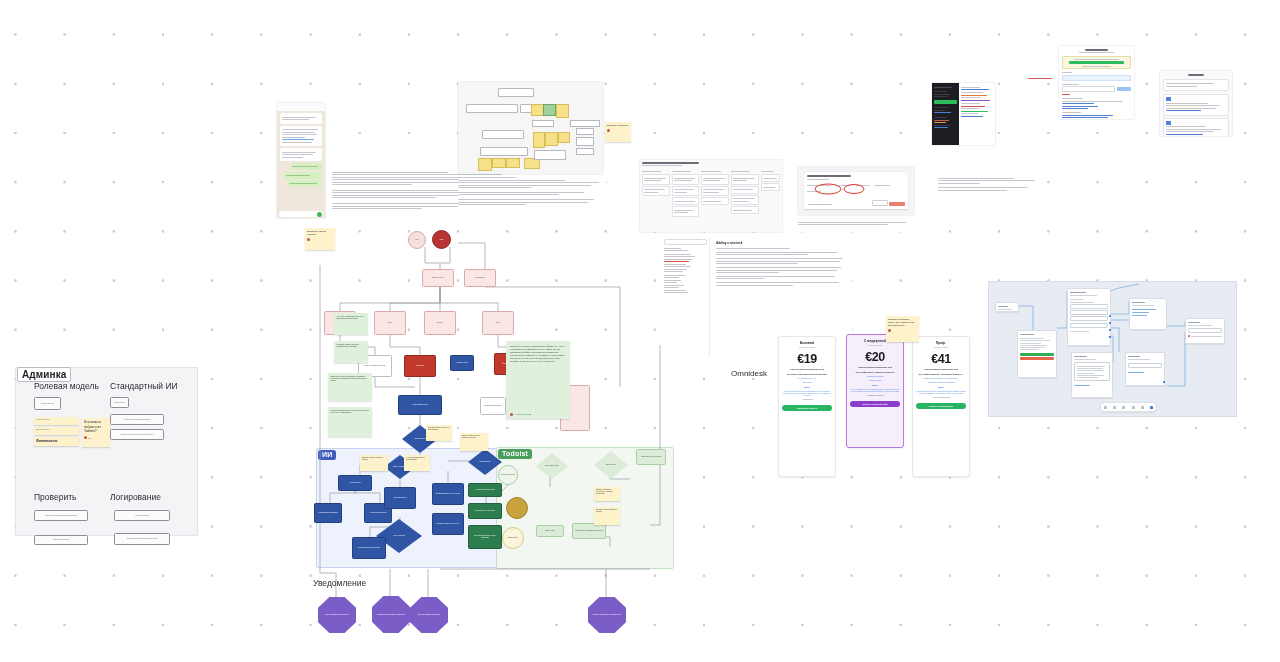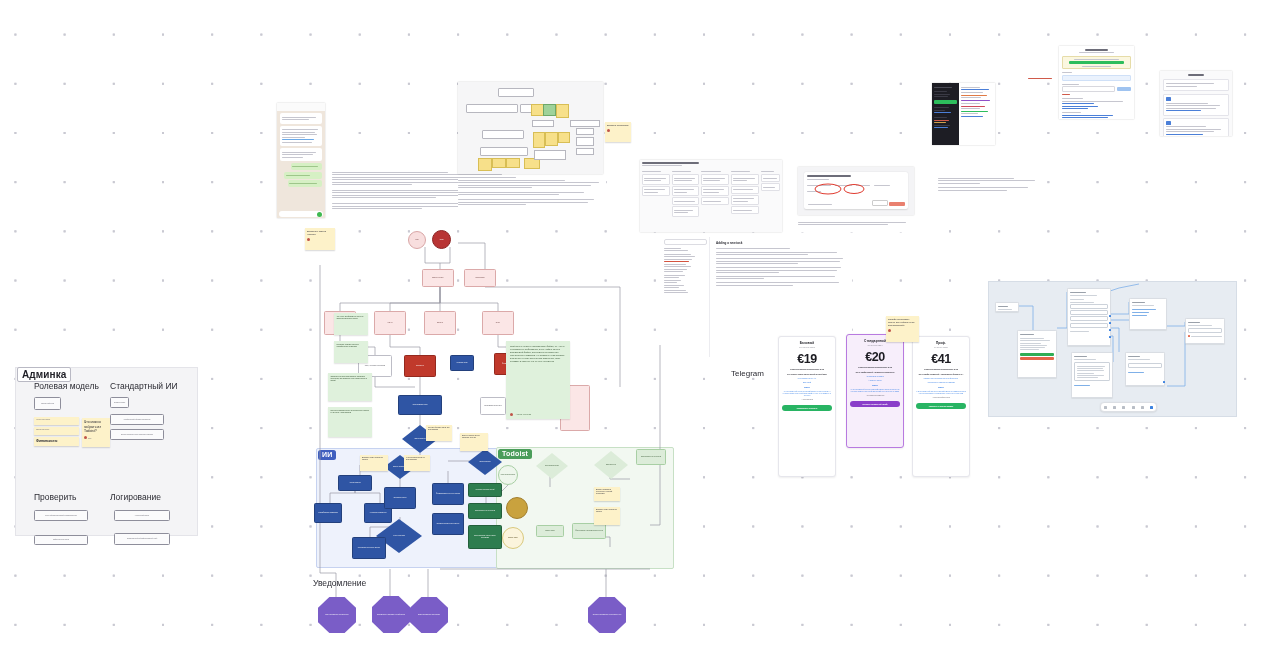--- a/index.html
+++ b/index.html
@@ -624,21 +624,21 @@
   </div>
 
   <div class="sticky-g" style="left:506px;top:341px;width:64px;height:78px;font-size:2.2px;line-height:3px;color:#2e4a2c;padding:4px;">
     <span>Chat GPT не должен обрабатывать файлы, т.е. что-то нестабильное информация, пусть найдет способ приемлемый файлы, при помощи отображения определённых символов. Но возможно если показать поведение не получится внести изменения, либо добавить в карточку тот же путь документа</span>
     <div style="position:absolute;left:4px;bottom:3px;display:flex;align-items:center;gap:1.5px;">
       <span class="sticky-avatar"></span>
       <span style="font-size:2.2px;color:#4a6a47;">Алёна Кочаева</span>
     </div>
   </div>
 
-  <div id="omnidesk-label">Telegram</div>
+  <div id="omnidesk-label">Omnidesk</div>
   <div id="pricing">
     <div class="pcard" style="left:0;">
       <div class="ptitle">Базовый</div>
       <div class="psub">для небольших команд</div>
       <div class="pprice">€19</div>
       <div class="pfeat b">за одного оператора в месяц при оплате за год</div>
       <div class="pfeat b" style="margin-top:3px">Все основные каналы связи и единый почтовый ящик</div>
       <div class="pfeat link">Интеграции и открытое API</div>
       <div class="pfeat link">База знаний</div>
       <div class="pfeat link b" style="margin-top:3px">Лимиты</div>

